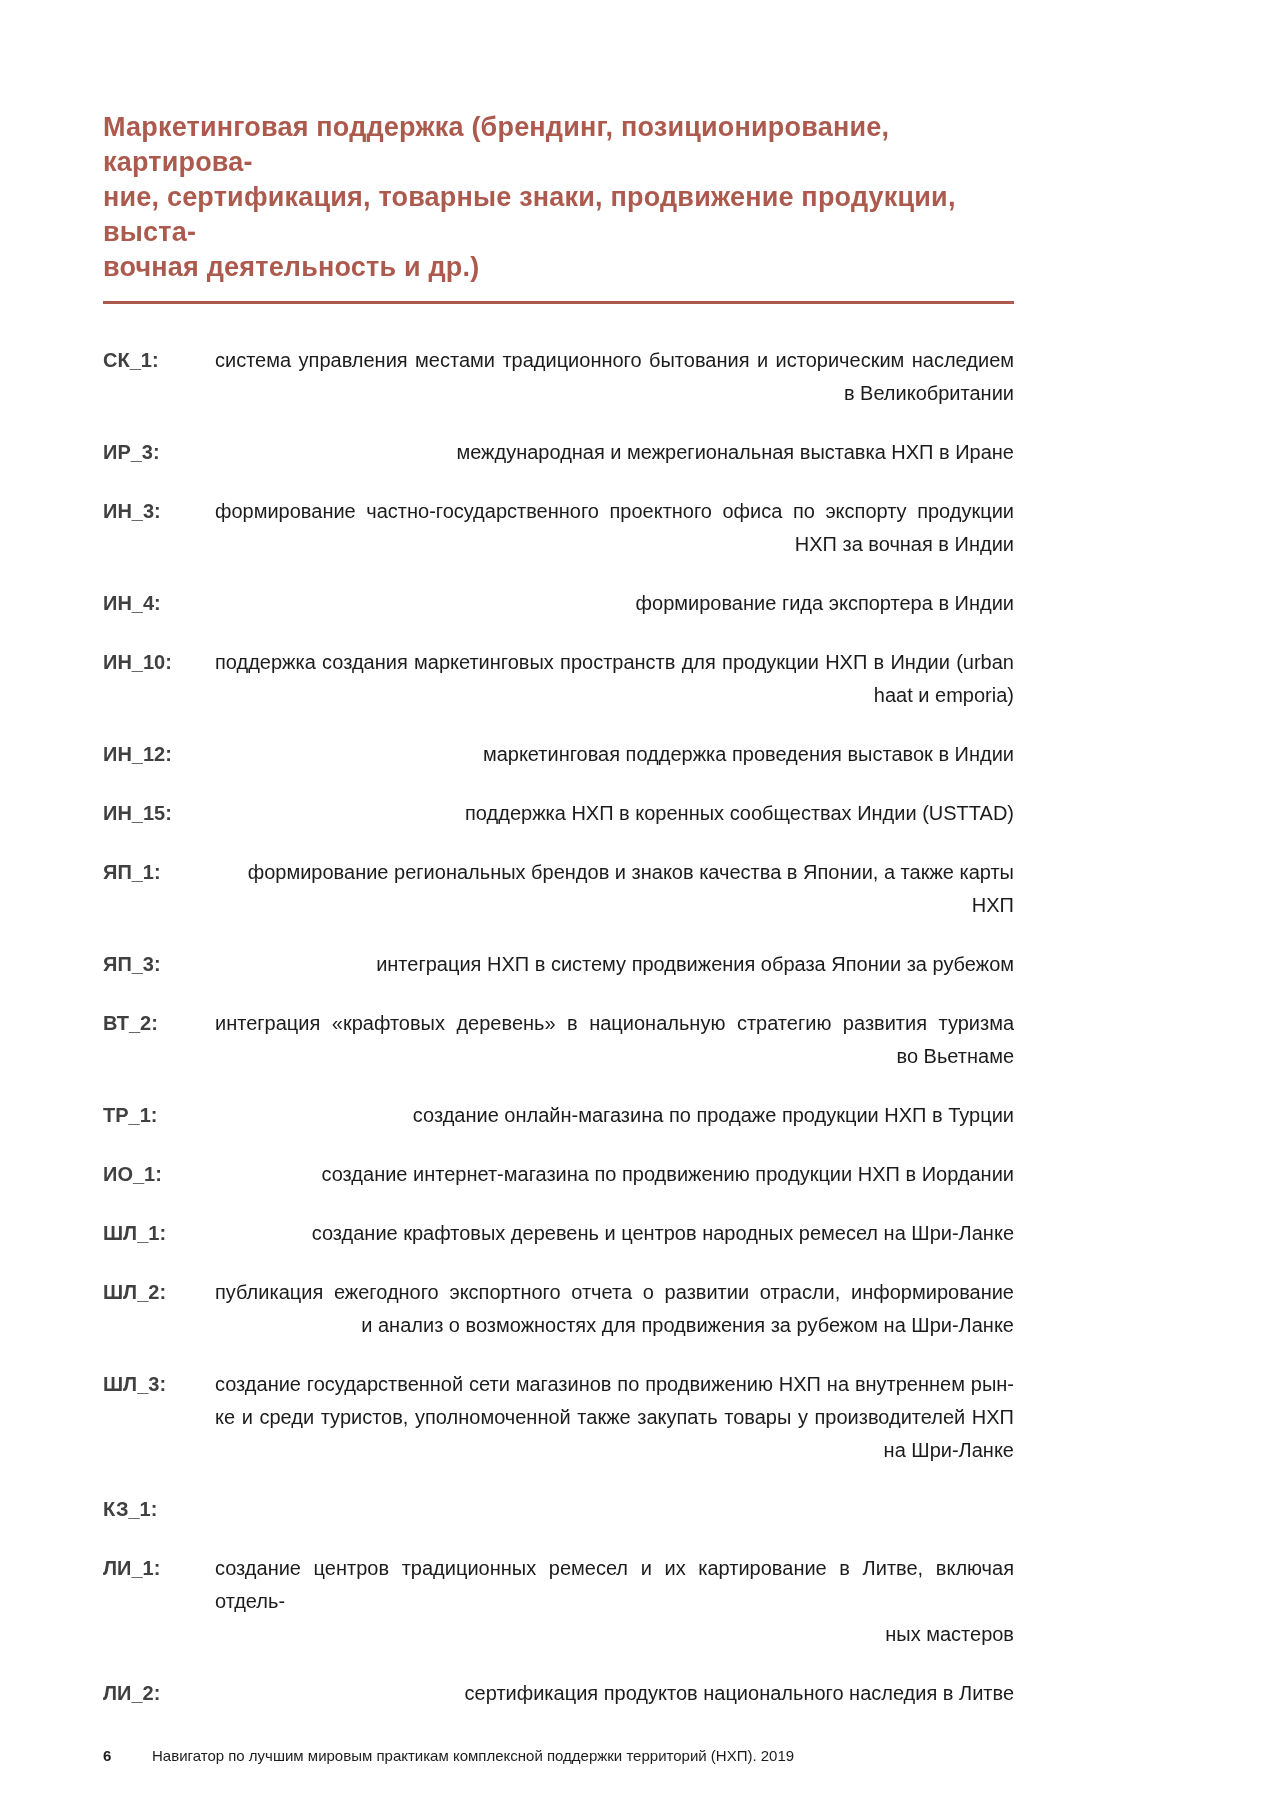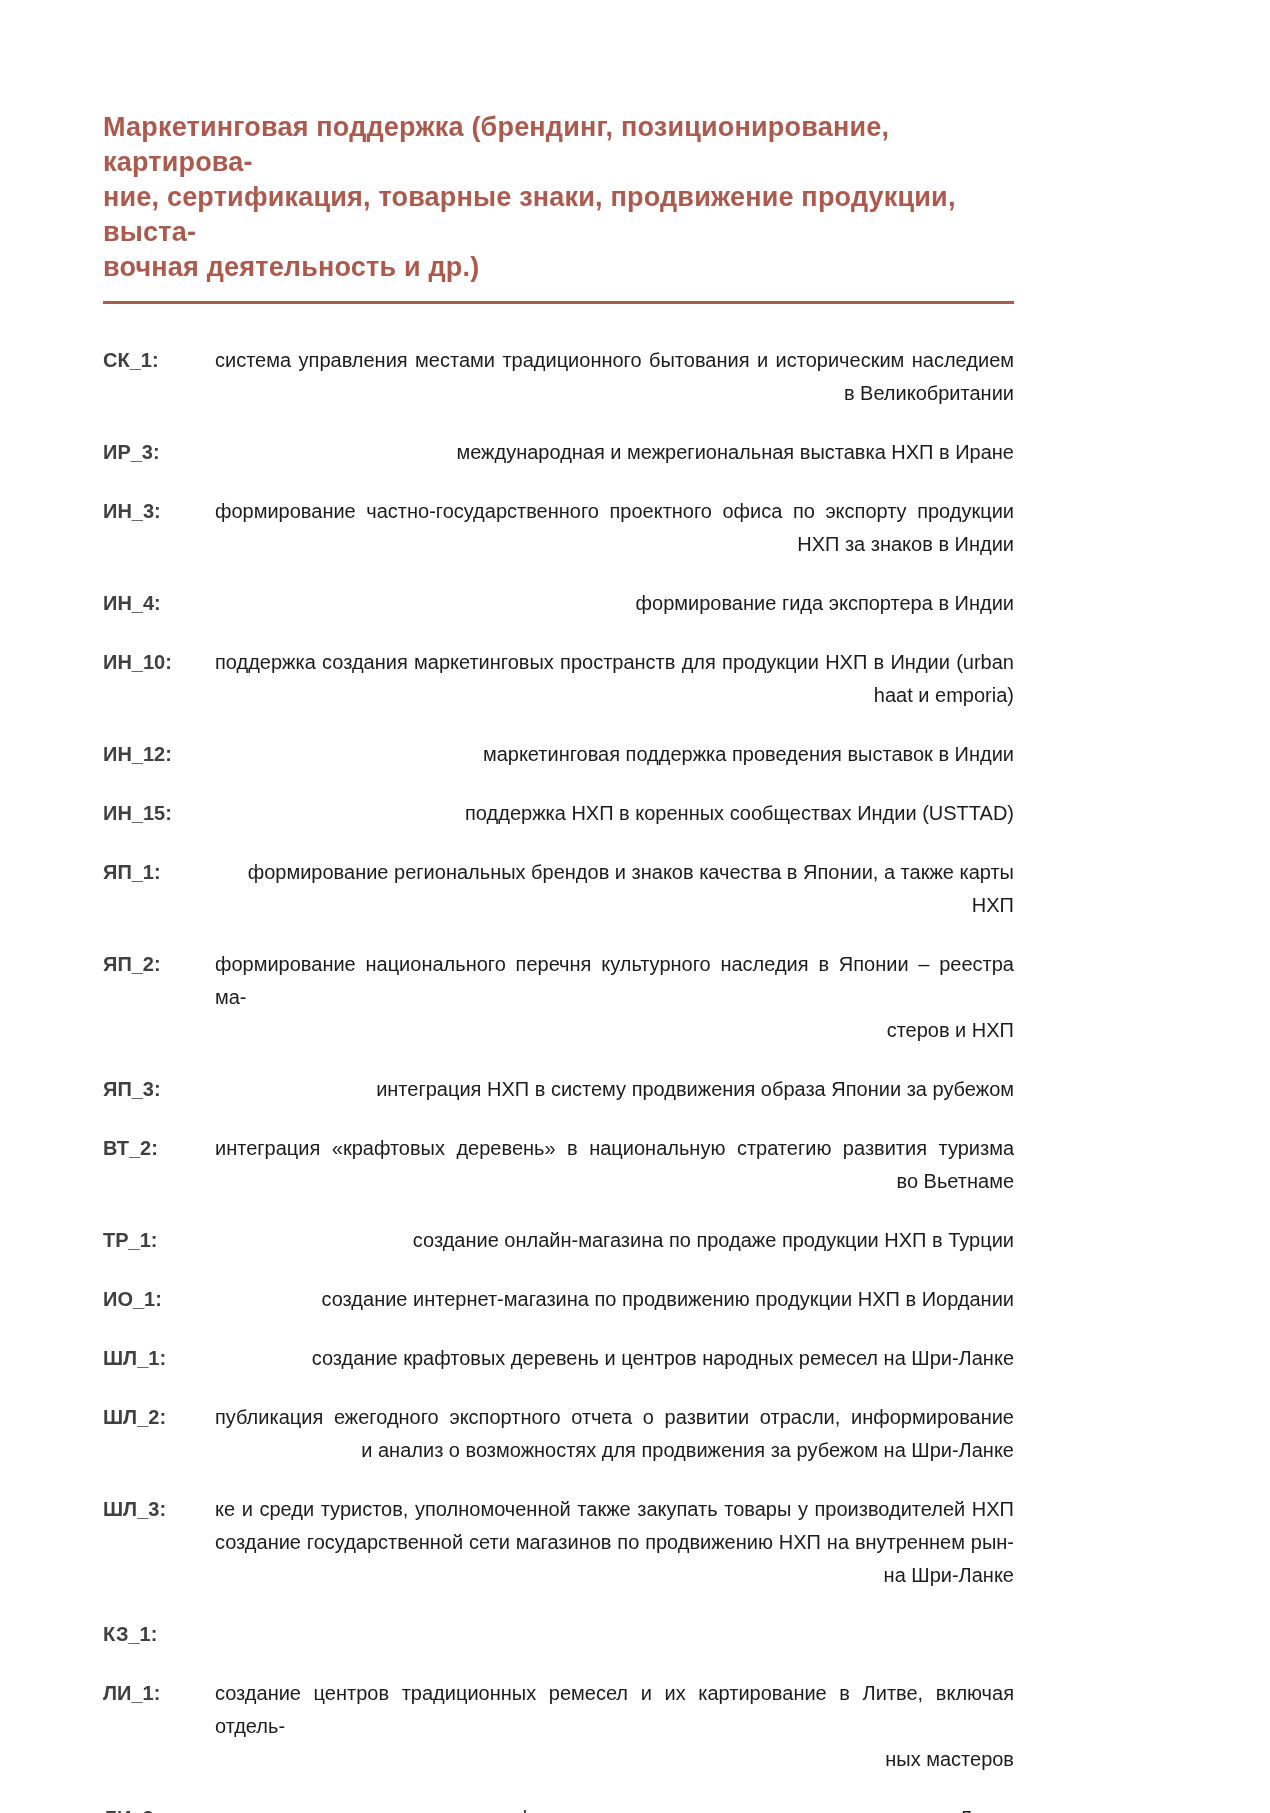--- a/index.html
+++ b/index.html
@@ -103,21 +103,21 @@
     <span class="code">ИР_3:</span>
     <div class="lines">
             <div class="line">международная и межрегиональная выставка НХП в Иране</div>
           </div>
   </div>
 
   <div class="item">
     <span class="code">ИН_3:</span>
     <div class="lines">
             <div class="line justified">формирование частно-государственного проектного офиса по экспорту продукции</div>
-            <div class="line">НХП за знаков в Индии</div>
+            <div class="line">НХП за вочная в Индии</div>
           </div>
   </div>
 
   <div class="item">
     <span class="code">ИН_4:</span>
     <div class="lines">
             <div class="line">формирование гида экспортера в Индии</div>
           </div>
   </div>
 
@@ -143,27 +143,20 @@
           </div>
   </div>
 
   <div class="item">
     <span class="code">ЯП_1:</span>
     <div class="lines">
             <div class="line">формирование региональных брендов и знаков качества в Японии, а также карты НХП</div>
           </div>
   </div>
 
-  <div class="item">
-    <span class="code">ЯП_2:</span>
-    <div class="lines">
-            <div class="line justified">формирование национального перечня культурного наследия в Японии – реестра ма-</div>
-            <div class="line">стеров и НХП</div>
-          </div>
-  </div>
 
   <div class="item">
     <span class="code">ЯП_3:</span>
     <div class="lines">
             <div class="line">интеграция НХП в систему продвижения образа Японии за рубежом</div>
           </div>
   </div>
 
   <div class="item">
     <span class="code">ВТ_2:</span>
@@ -198,22 +191,22 @@
     <span class="code">ШЛ_2:</span>
     <div class="lines">
             <div class="line justified">публикация ежегодного экспортного отчета о развитии отрасли, информирование</div>
             <div class="line">и анализ о возможностях для продвижения за рубежом на Шри-Ланке</div>
           </div>
   </div>
 
   <div class="item">
     <span class="code">ШЛ_3:</span>
     <div class="lines">
+            <div class="line justified">создание государственной сети магазинов по продвижению НХП на внутреннем рын-</div>
             <div class="line justified">ке и среди туристов, уполномоченной также закупать товары у производителей НХП</div>
-            <div class="line justified">создание государственной сети магазинов по продвижению НХП на внутреннем рын-</div>
             <div class="line">на Шри-Ланке</div>
           </div>
   </div>
 
   <div class="item">
     <span class="code">КЗ_1:</span>
   </div>
 
   <div class="item">
     <span class="code">ЛИ_1:</span>

